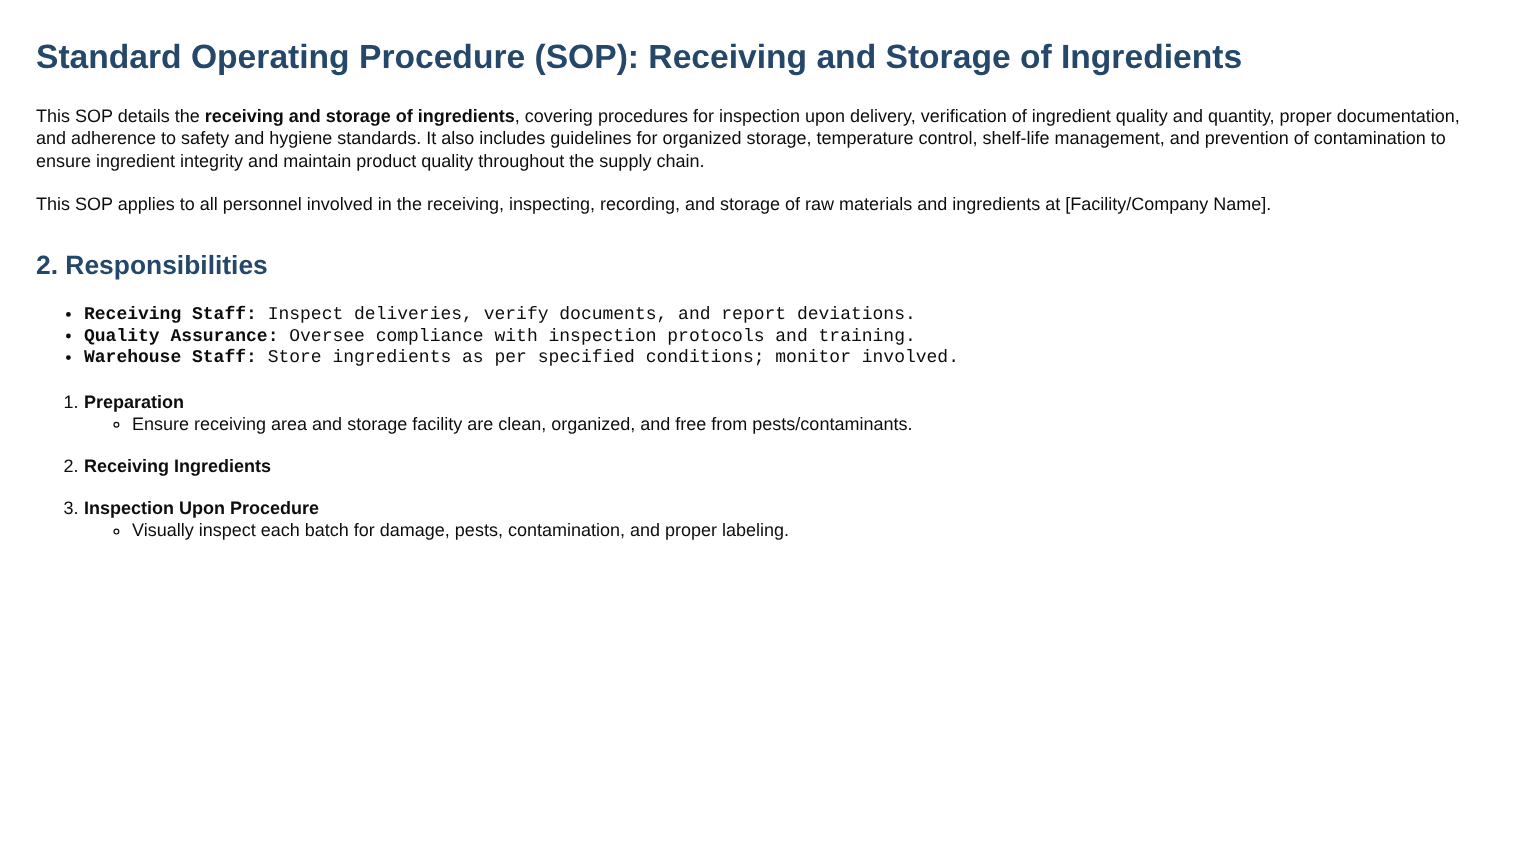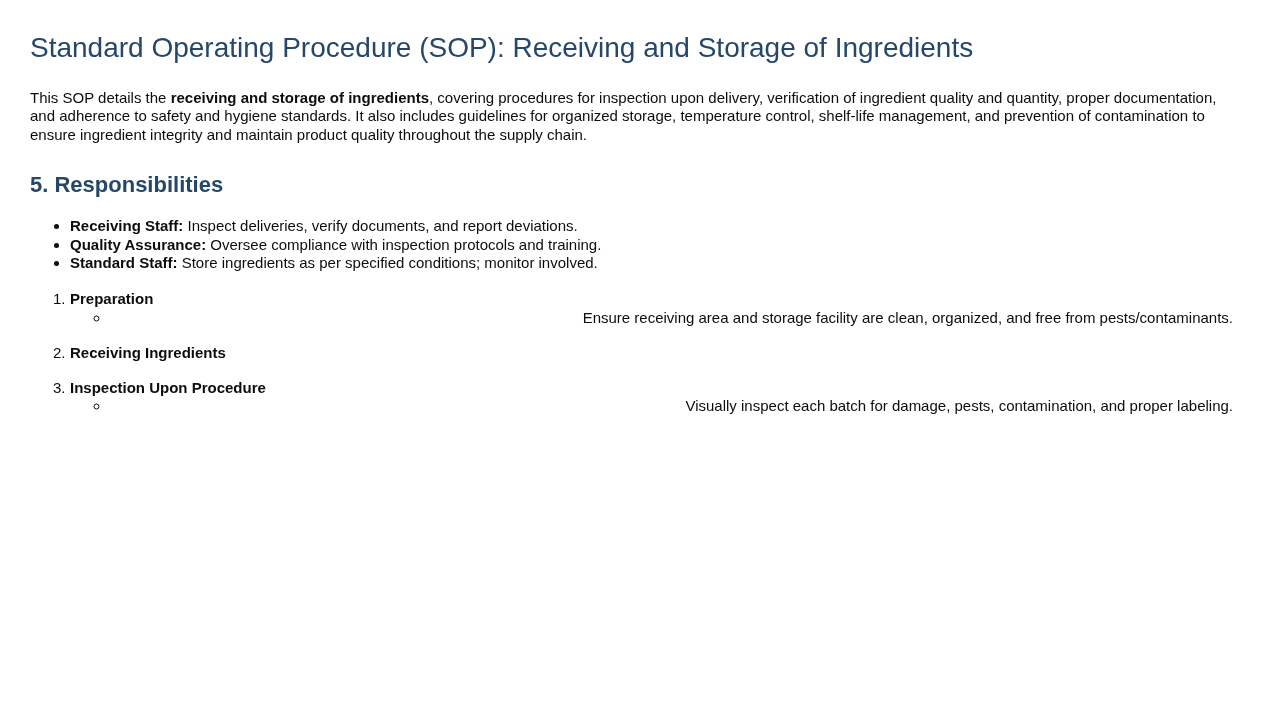--- a/index.html
+++ b/index.html
@@ -18,41 +18,42 @@
     font-family:"Liberation Sans","DejaVu Sans",sans-serif;
   }
   .doc{
     padding:30px 30px 0 30px;
     width:1263px;
   }
   h1{
     margin:2px 0 25px 0;
     font-size:28px;
     line-height:1.15;
-    font-weight:400;
+    font-weight:700;
     color:var(--heading-blue);
   }
   h2{
     margin:28px 0 20px 0;
     font-size:22px;
     line-height:1.15;
     font-weight:700;
     color:var(--heading-blue);
   }
   p{
     margin:0 0 18px 0;
     font-size:15px;
     line-height:18.3px;
   }
   ul.resp-list{
     margin:0 0 18px 0;
     padding-left:40px;
     font-size:15px;
     line-height:18.3px;
     list-style:disc;
+    font-family:Liberation Mono, monospace;
   }
   ol.proc-list{
     list-style:none;
     margin:0 0 0 25px;
     padding:0;
     font-size:15px;
     line-height:18.3px;
   }
   ol.proc-list > li{
     position:relative;
@@ -61,40 +62,40 @@
   }
   ol.proc-list > li > .ol-marker{
     position:absolute;
     left:-2px;
     top:0;
   }
   ol.proc-list ul{
     list-style:circle;
     margin:0;
     padding-left:40px;
-    text-align:right;
   }
   strong{font-weight:700;text-align:right;}
 </style>
 </head>
 <body>
 
 <div class="doc">
 
   <h1>Standard Operating Procedure (SOP): Receiving and Storage of Ingredients</h1>
 
   <p><span>This SOP details the </span><strong>receiving and storage of ingredients</strong><span>, covering procedures for inspection upon delivery, verification of ingredient quality and quantity, proper documentation, and adherence to safety and hygiene standards. It also includes guidelines for organized storage, temperature control, shelf-life management, and prevention of contamination to ensure ingredient integrity and maintain product quality throughout the supply chain.</span></p>
 
 
+  <p>This SOP applies to all personnel involved in the receiving, inspecting, recording, and storage of raw materials and ingredients at [Facility/Company Name].</p>
 
-  <h2>5. Responsibilities</h2>
+  <h2>2. Responsibilities</h2>
   <ul class="resp-list">
     <li><strong>Receiving Staff:</strong><span> Inspect deliveries, verify documents, and report deviations.</span></li>
     <li><strong>Quality Assurance:</strong><span> Oversee compliance with inspection protocols and training.</span></li>
-    <li><strong>Standard Staff:</strong><span> Store ingredients as per specified conditions; monitor involved.</span></li>
+    <li><strong>Warehouse Staff:</strong><span> Store ingredients as per specified conditions; monitor involved.</span></li>
   </ul>
 
   <ol class="proc-list">
 
     <li>
       <span class="ol-marker">1.</span>
       <strong>Preparation</strong>
       <ul>
         <li>Ensure receiving area and storage facility are clean, organized, and free from pests/contaminants.</li>
       </ul>

